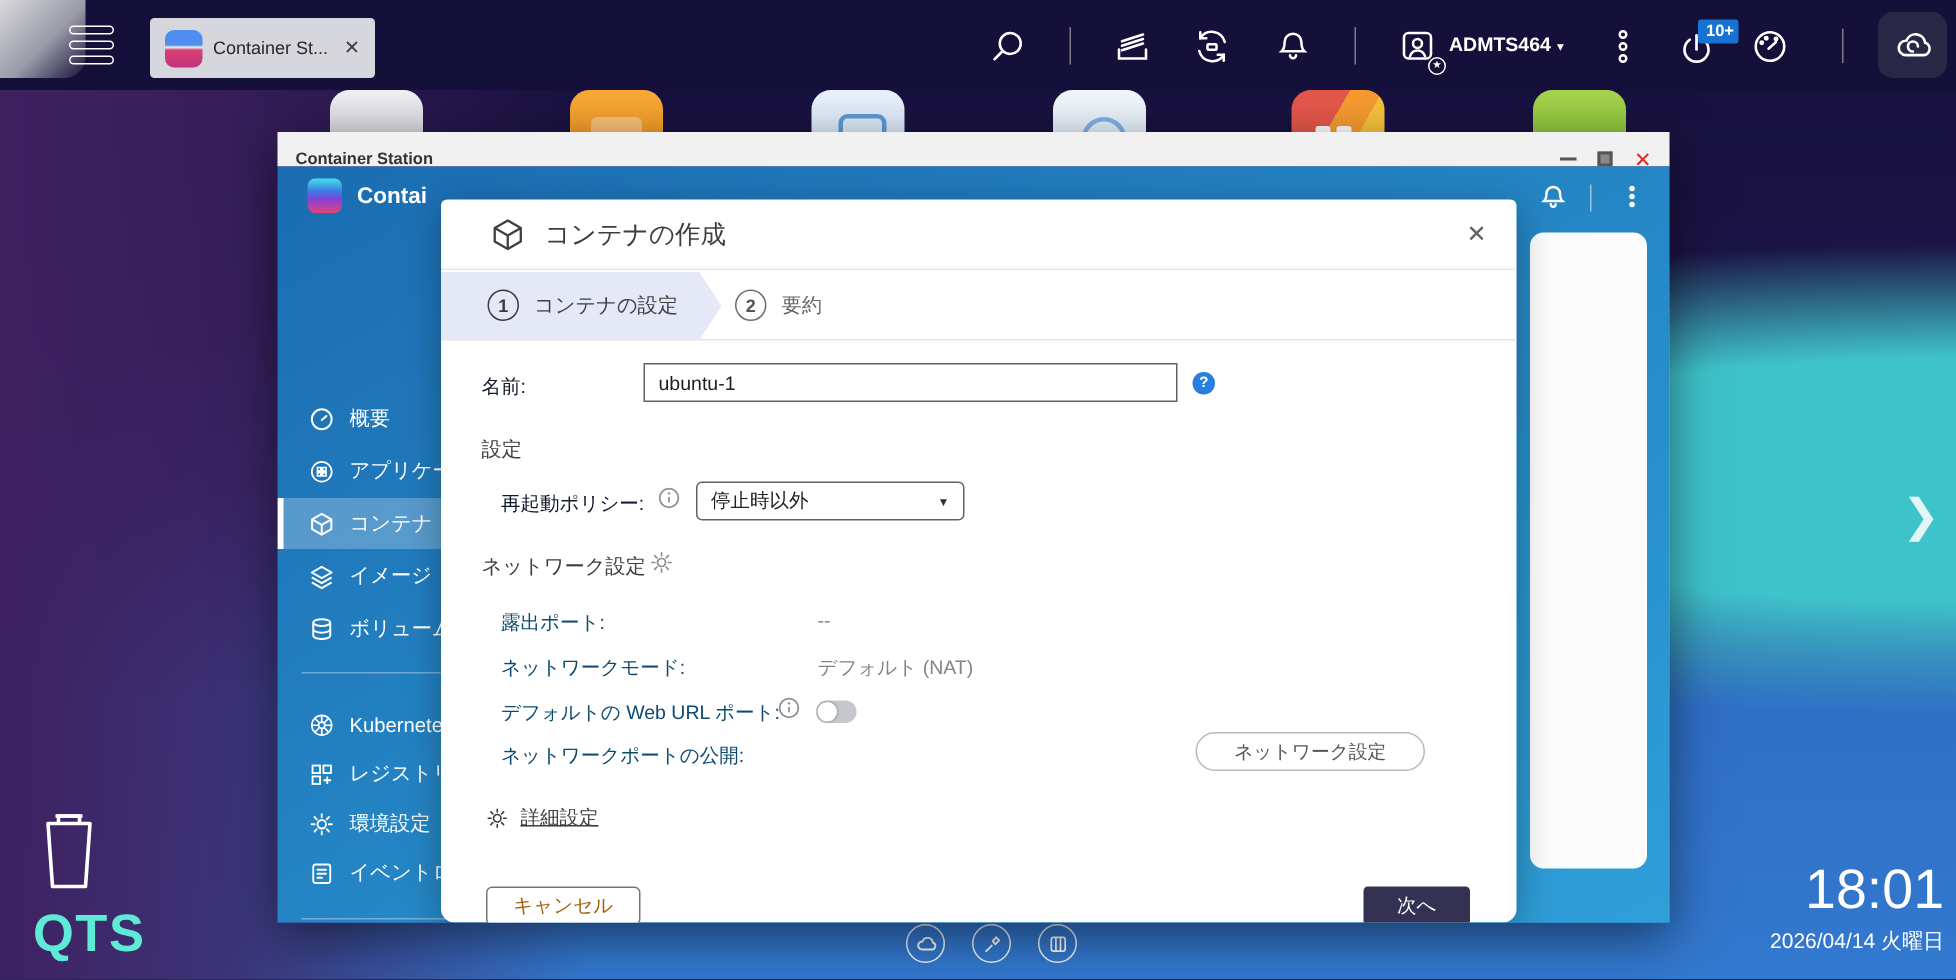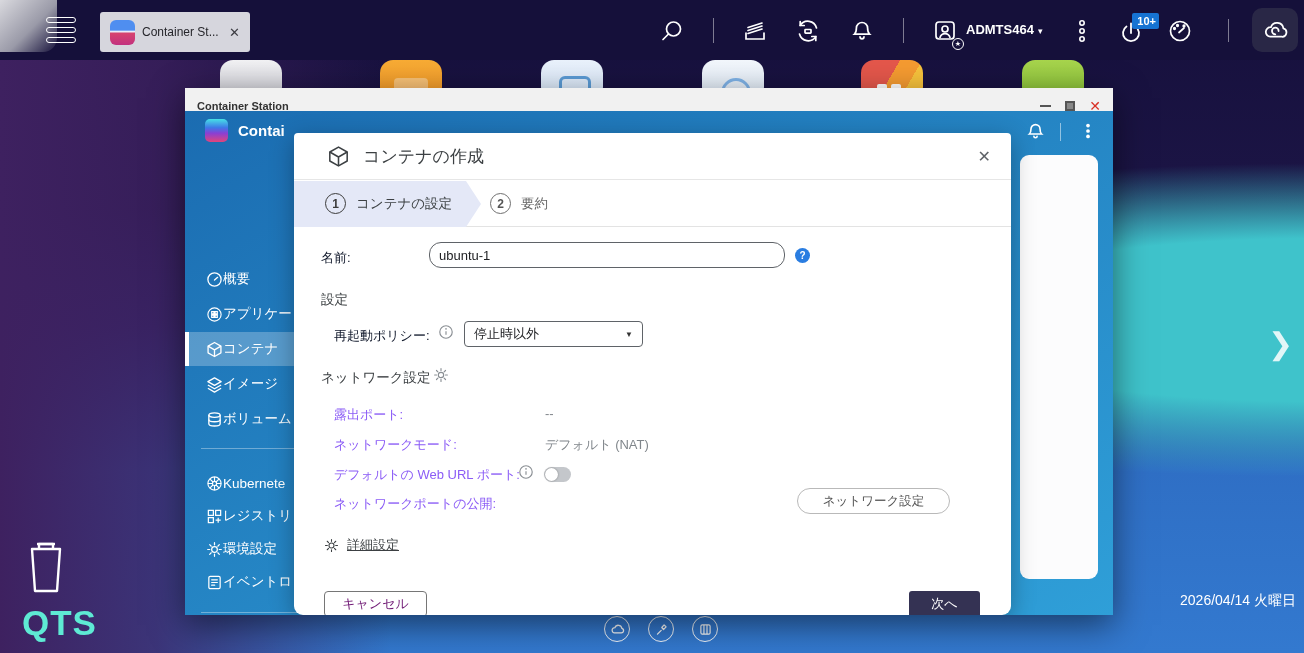--- a/index.html
+++ b/index.html
@@ -67,21 +67,21 @@
   .app-body{left:0;top:23px;width:928px;height:504px;background:linear-gradient(150deg,var(--sidebar-top) 0%,var(--sidebar-bottom) 100%);overflow:hidden}
   .appbar-ico{color:#fff;cursor:pointer}
   .content-card{left:835px;top:44px;width:78px;height:424px;background:#fcfcfd;border-radius:9px}
 
   
   .sidebar{left:0;top:0;width:132px;height:504px;color:#fff}
   .sb-logo{left:20px;top:8px;display:flex;align-items:center;gap:10px}
   .sb-logo .app-logo{width:23px;height:23px;border-radius:5px;
     background:linear-gradient(180deg,#46e0e6 0%,#3f77e8 38%,#8a3fd3 62%,#e0457b 100%)}
   .sb-app-name{font-size:15px;font-weight:bold;white-space:nowrap}
-  .sb-item{left:0;width:132px;height:30px;display:flex;align-items:center;padding-left:21px;cursor:pointer;white-space:nowrap}
+  .sb-item{left:0;width:132px;height:30px;display:flex;align-items:center;gap:10px;padding-left:21px;cursor:pointer;white-space:nowrap}
   .sb-item .lbl{font-size:13.5px}
   .sb-item.active{background:rgba(255,255,255,.25);height:34px}
   .sb-item.active::before{content:"";position:absolute;left:0;top:0;bottom:0;width:4px;background:#fff}
   .sb-div{left:16px;width:100px;height:1px;background:rgba(255,255,255,.35)}
   .sb-ic{flex:0 0 17px;color:#fff}
 
   
   .dialog{left:109px;top:22px;width:717px;height:482px;background:#fff;border-radius:4px 4px 9px 9px;
     box-shadow:0 6px 24px rgba(0,0,0,.3)}
   .dlg-header{left:0;top:0;width:717px;height:47px;border-bottom:1px solid #e6e6e6;display:flex;align-items:center;padding:0 20px 0 33px;gap:13px}
@@ -92,49 +92,49 @@
   .step1-bg{left:0;top:0;width:187px;height:46px;background:var(--step-bg);
     clip-path:polygon(0 0,calc(100% - 15px) 0,100% 50%,calc(100% - 15px) 100%,0 100%)}
   .step{display:flex;align-items:center;gap:10px;top:12px}
   .step .num{width:21px;height:21px;border-radius:50%;border:1.5px solid #3c3c3c;color:#3c3c3c;
     font-size:12px;font-weight:bold;display:flex;align-items:center;justify-content:center}
   .step .slabel{font-size:13.5px;color:#3c4043}
   .step.inactive .num{border-color:#6f6f6f;color:#555}
   .step.inactive .slabel{color:#666}
 
   .f-label{font-size:13px;color:#0f172a;white-space:nowrap}
-  .f-label.dim, .f-value.dim{color:#8b5cf6}
+  .f-label.dim, .f-value.dim{color:#0c4a6e}
   .f-value{font-size:13px;color:#80868b;white-space:nowrap}
   .f-heading{font-size:13.5px;color:#3c4043}
-  .name-input{left:135px;top:109px;width:356px;height:26px;border:1px solid #5f6368;border-radius:12px;
+  .name-input{left:135px;top:109px;width:356px;height:26px;border:1px solid #5f6368;border-radius:0;
     padding:0 9px;font-size:13px;color:#202124;font-family:inherit;background:#fff}
   .help-dot{left:501px;top:115px;width:15px;height:15px;border-radius:50%;background:var(--accent-blue);
     color:#fff;font-size:10px;font-weight:bold;text-align:center;line-height:15px;cursor:pointer}
   .info-ic{color:#8a8f94;cursor:pointer}
   .select{left:170px;top:188px;width:179px;height:26px;border:1px solid #5f6368;border-radius:4px;background:#fff;
     display:flex;align-items:center;padding:0 9px;cursor:pointer}
   .select .sel-val{font-size:13px;color:#202124;flex:1}
   .select .sel-caret{font-size:8px;color:#333}
   .toggle{left:250px;top:334px;width:27px;height:15px;border-radius:8px;background:#c4c7cb;cursor:pointer}
   .toggle .knob{position:absolute;left:1px;top:1px;width:13px;height:13px;border-radius:50%;background:#fff;box-shadow:0 0 2px rgba(0,0,0,.4)}
   .pill-btn{left:503px;top:355px;width:153px;height:26px;border:1px solid #b9b9b9;border-radius:13px;background:#fff;
     font-size:12.5px;color:#555;font-family:inherit;cursor:pointer}
   .adv-link{display:flex;align-items:center;gap:8px;left:30px;top:403px;cursor:pointer}
   .adv-link .lnk{font-size:13px;color:#3c4043;text-decoration:underline}
   .btn-cancel{left:30px;top:458px;width:103px;height:26px;border:1px solid #767676;border-radius:4px;background:#fff;
-    font-size:13px;color:#701a75;font-family:inherit;cursor:pointer}
+    font-size:13px;color:#a16207;font-family:inherit;cursor:pointer}
   .btn-next{left:615px;top:458px;width:71px;height:26px;border:none;border-radius:3px;background:var(--next-btn);
     font-size:13px;color:#fff;font-family:inherit;cursor:pointer}
 
   
   .trash{left:26px;top:537px;color:#fff;z-index:6;cursor:pointer}
   .qts{left:22px;top:603px;font-size:35px;font-weight:bold;color:#5eead4;letter-spacing:1px;z-index:6}
   .clock{right:8px;top:574px;text-align:right;color:#fff;z-index:6}
   .clock .time{font-size:37px;line-height:38px}
-  .clock .date{font-size:14px;margin-top:18px}
+  .clock .date{font-size:14px;margin-top:7px}
   .dock{left:604px;top:616px;display:flex;gap:18px;z-index:6}
   .dock .dk{width:26px;height:26px;border-radius:50%;border:1.5px solid rgba(255,255,255,.95);color:#fff;
     display:flex;align-items:center;justify-content:center;cursor:pointer}
   .next-page{left:1268px;top:326px;font-size:30px;color:rgba(255,255,255,.85);z-index:6;cursor:pointer;font-weight:100}
 </style>
 </head>
 <body>
 
 <div class="abs wallpaper"></div>
 
@@ -439,16 +439,17 @@
   </div>
   <div class="dk">
     <svg width="15" height="15" viewBox="0 0 26 26" fill="none" stroke="currentColor" stroke-width="2" stroke-linejoin="round">
       <rect x="5" y="5" width="16" height="16" rx="2.5"></rect>
         <path d="M10.3 5v16M15.6 5v16"></path>
       </svg>
   </div>
 </div>
 
 <div class="abs clock">
+  <div class="time">18:01</div>
   <div class="date">2026/04/14 火曜日</div>
 </div>
 
 <div class="abs next-page">❯</div>
 
 </body></html>

